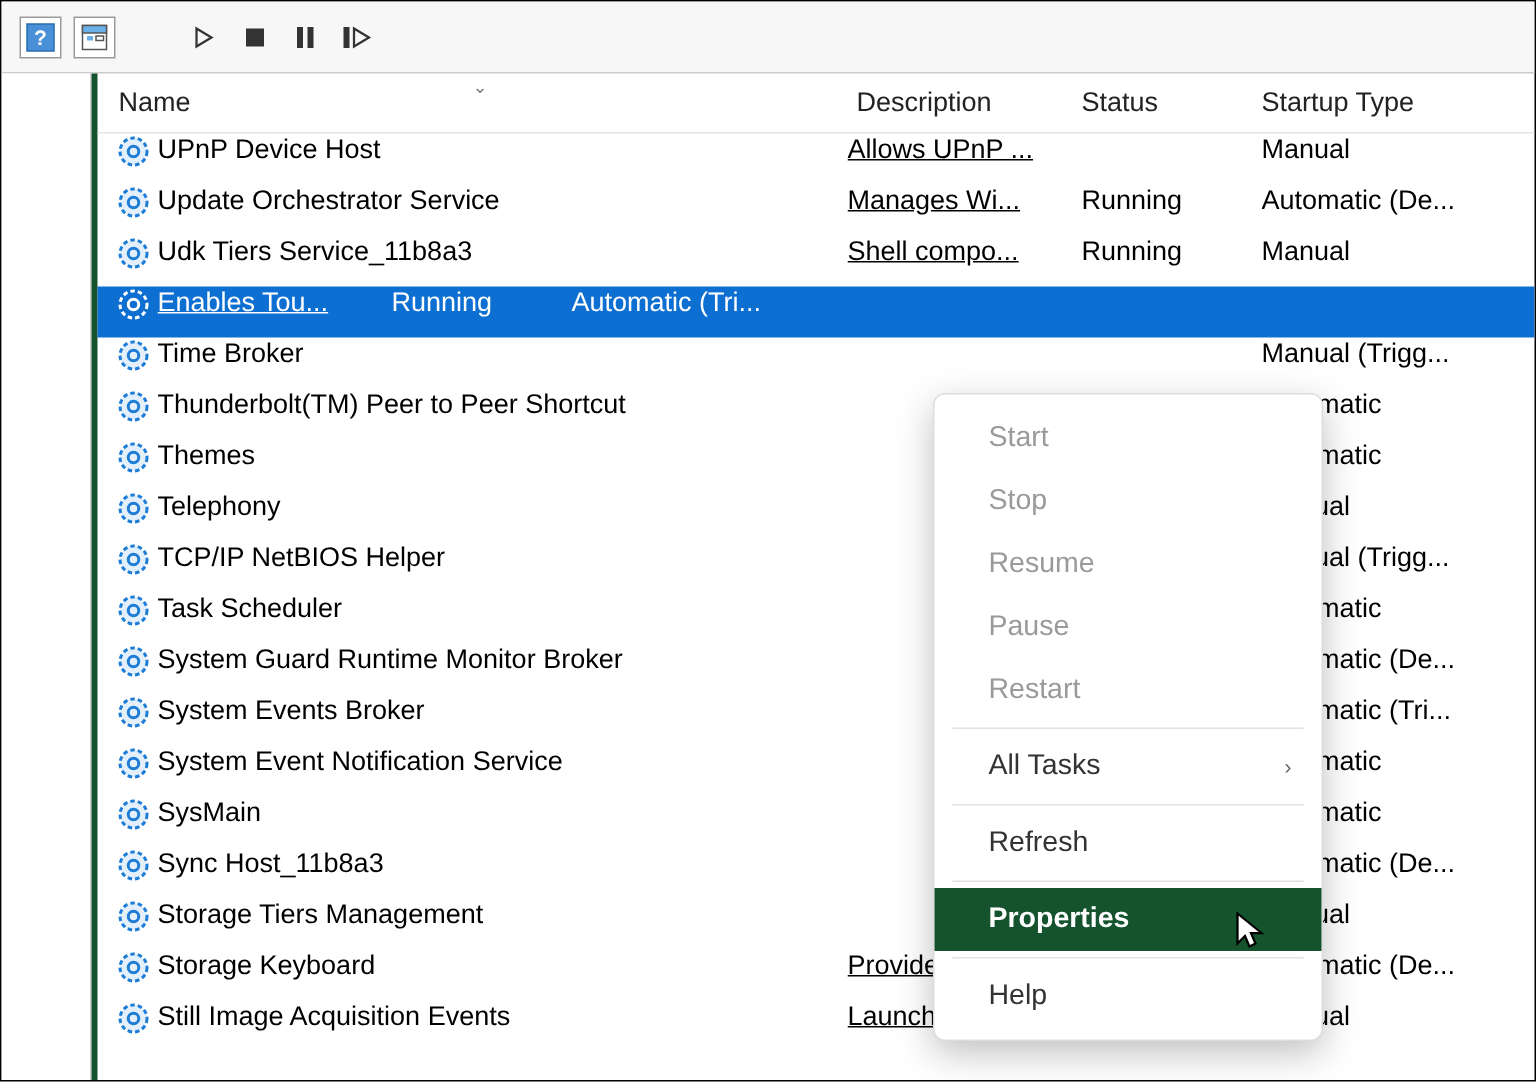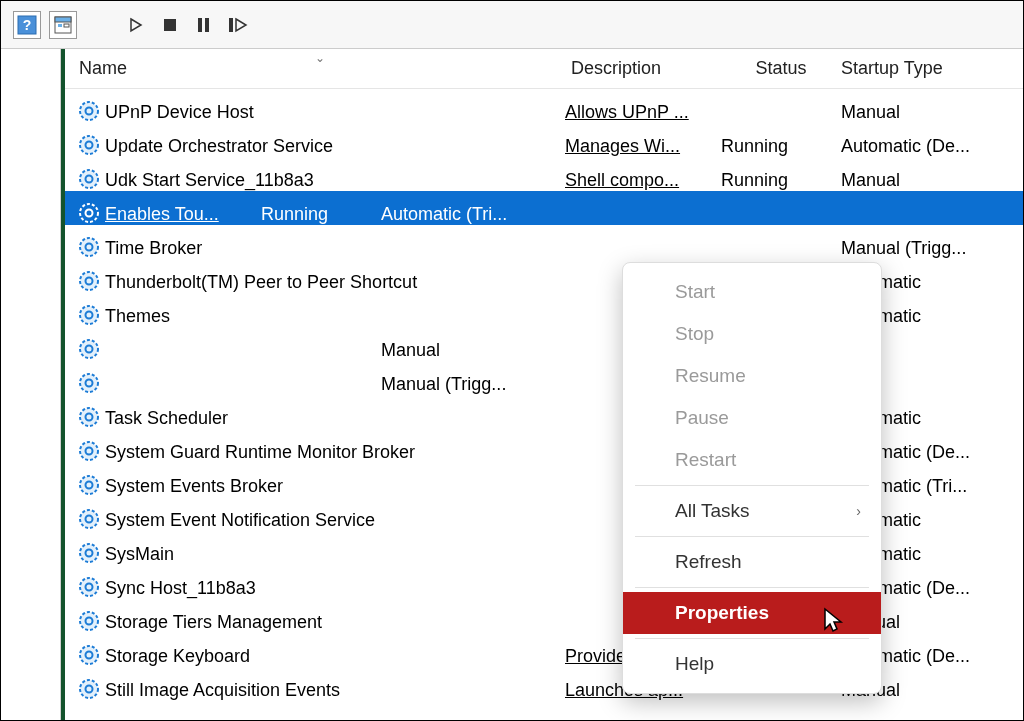--- a/index.html
+++ b/index.html
@@ -56,33 +56,33 @@
   .headers {
     display: flex;
     height: 40px;
     border-bottom: 1px solid #e5e5e5;
     align-items: center;
     font-size: 18px;
     color: #222;
   }
   .col-name { width: 500px; padding-left: 14px; position: relative;}
   .col-desc { width: 156px; padding-left: 6px;}
-  .col-status { width: 120px; text-align: center; }
+  .col-status { width: 120px; }
   .col-startup { flex: 1; }
   .sort-indicator {
     position: absolute;
     top: -7px;
     left: 250px;
     font-size: 12px;
     color: #777;
   }
   .rows { }
   .row {
     display: flex;
-    align-items: flex-end;
+    align-items: flex-start;
     height: 34px;
     font-size: 18px;
     color: #000;
     position: relative;
   }
   .row.selected {
     background: #0c6fd1;
     color: #fff;
   }
   .row .svc-icon {
@@ -103,27 +103,27 @@
     top: 213px;
     width: 260px;
     background: #fff;
     border: 1px solid #ddd;
     border-radius: 8px;
     box-shadow: 0 8px 24px rgba(0,0,0,0.25);
     padding: 8px 0;
     font-size: 19px;
   }
   .context-menu .mi {
-    padding: 10px 52px;
+    padding: 10px 36px;
     color: #333;
     position: relative;
   }
   .context-menu .mi.disabled { color: #9a9a9a; }
   .context-menu .mi.highlight {
-    background: #b91c1c;
+    background: #14532d;
     color: #fff;
     font-weight: 600;
   }
   .context-menu .sep {
     height: 1px;
     background: #e0e0e0;
     margin: 4px 12px;
   }
   .context-menu .arrow {
     position: absolute;
@@ -223,21 +223,21 @@
           <span class="rstatus">Running</span>
           <span class="rstartup">Automatic (De...</span>
         </div>
         <div class="row">
           <span class="svc-icon">
             <svg class="svc-gear" width="24" height="24" viewBox="0 0 24 24">
               <circle cx="12" cy="12" r="9" fill="#e3f0fb" stroke="#1d7cd6" stroke-width="2" stroke-dasharray="3 2"></circle>
               <circle cx="12" cy="12" r="3.5" fill="none" stroke="#1d7cd6" stroke-width="2"></circle>
             </svg>
           </span>
-          <span class="rname">Udk Start Service_11b8a3</span>
+          <span class="rname">Udk Tiers Service_11b8a3</span>
           <span class="rdesc">Shell compo...</span>
           <span class="rstatus">Running</span>
           <span class="rstartup">Manual</span>
         </div>
         <div class="row selected">
           <span class="svc-icon">
             <svg class="svc-gear" width="24" height="24" viewBox="0 0 24 24">
               <circle cx="12" cy="12" r="9" fill="#0c6fd1" stroke="#fff" stroke-width="2" stroke-dasharray="3 2"></circle>
               <circle cx="12" cy="12" r="3.5" fill="none" stroke="#fff" stroke-width="2"></circle>
             </svg>
@@ -282,31 +282,33 @@
           <span class="rstatus"></span>
           <span class="rstartup">Automatic</span>
         </div>
         <div class="row">
           <span class="svc-icon">
             <svg class="svc-gear" width="24" height="24" viewBox="0 0 24 24">
               <circle cx="12" cy="12" r="9" fill="#e3f0fb" stroke="#1d7cd6" stroke-width="2" stroke-dasharray="3 2"></circle>
               <circle cx="12" cy="12" r="3.5" fill="none" stroke="#1d7cd6" stroke-width="2"></circle>
             </svg>
           </span>
+          <span class="rname">Telephony</span>
           <span class="rdesc"></span>
           <span class="rstatus"></span>
           <span class="rstartup">Manual</span>
         </div>
         <div class="row">
           <span class="svc-icon">
             <svg class="svc-gear" width="24" height="24" viewBox="0 0 24 24">
               <circle cx="12" cy="12" r="9" fill="#e3f0fb" stroke="#1d7cd6" stroke-width="2" stroke-dasharray="3 2"></circle>
               <circle cx="12" cy="12" r="3.5" fill="none" stroke="#1d7cd6" stroke-width="2"></circle>
             </svg>
           </span>
+          <span class="rname">TCP/IP NetBIOS Helper</span>
           <span class="rdesc"></span>
           <span class="rstatus"></span>
           <span class="rstartup">Manual (Trigg...</span>
         </div>
         <div class="row">
           <span class="svc-icon">
             <svg class="svc-gear" width="24" height="24" viewBox="0 0 24 24">
               <circle cx="12" cy="12" r="9" fill="#e3f0fb" stroke="#1d7cd6" stroke-width="2" stroke-dasharray="3 2"></circle>
               <circle cx="12" cy="12" r="3.5" fill="none" stroke="#1d7cd6" stroke-width="2"></circle>
             </svg>

